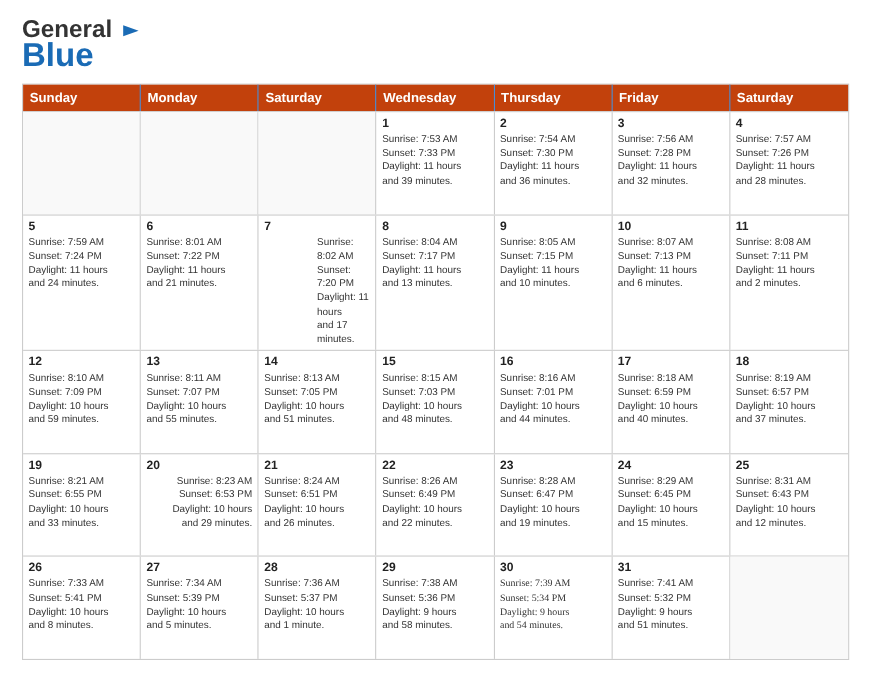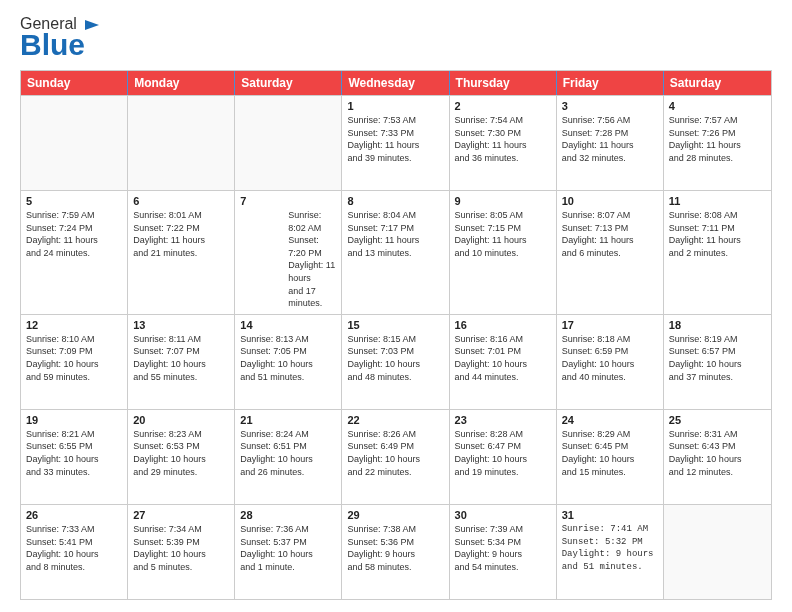--- a/index.html
+++ b/index.html
@@ -22,22 +22,22 @@
       justify-content: space-between;
       align-items: flex-start;
       margin-bottom: 10px;
     }
     .logo {
       display: flex;
       flex-direction: column;
       align-items: flex-start;
     }
     .logo-text {
-      font-size: 16px;
-      font-weight: normal;
+      font-size: 22px;
+      font-weight: bold;
       line-height: 1;
     }
     .title-block {
       text-align: right;
     }
     .month-title {
       font-size: 34px;
       font-weight: bold;
       color: #222;
       line-height: 1.1;
@@ -48,21 +48,21 @@
     }
     .calendar {
       flex: 1;
       display: flex;
       flex-direction: column;
       border: 1px solid #ccc;
     }
     .cal-header-row {
       display: grid;
       grid-template-columns: repeat(7, 1fr);
-      background: #ef4444;
+      background: #c2410c;
     }
     .cal-header-cell {
       color: #fff;
       font-size: 12px;
       font-weight: bold;
       padding: 5px 6px;
       text-align: left;
       border-right: 1px solid #4a8dd5;
     }
     .cal-header-cell:last-child { border-right: none; }
@@ -272,21 +272,21 @@
         <div class="cal-row">
           <div class="cal-cell">
             <div class="day-number">19</div>
             <div class="day-info" style="white-space: pre-line;">Sunrise: 8:21 AM
 Sunset: 6:55 PM
 Daylight: 10 hours
 and 33 minutes.</div>
           </div>
           <div class="cal-cell">
             <div class="day-number">20</div>
-            <div class="day-info" style="white-space: pre-line;">Sunrise: 8:23 AM
+            <div class="day-info" style="white-space: pre-line; text-align: right;">Sunrise: 8:23 AM
 Sunset: 6:53 PM
 Daylight: 10 hours
 and 29 minutes.</div>
           </div>
           <div class="cal-cell">
             <div class="day-number">21</div>
             <div class="day-info" style="white-space: pre-line;">Sunrise: 8:24 AM
 Sunset: 6:51 PM
 Daylight: 10 hours
 and 26 minutes.</div>
@@ -344,28 +344,28 @@
           </div>
           <div class="cal-cell">
             <div class="day-number">29</div>
             <div class="day-info" style="white-space: pre-line;">Sunrise: 7:38 AM
 Sunset: 5:36 PM
 Daylight: 9 hours
 and 58 minutes.</div>
           </div>
           <div class="cal-cell">
             <div class="day-number">30</div>
-            <div class="day-info" style="white-space: pre-line;">Sunrise: 7:39 AM
+            <div class="day-info" style="white-space: pre-line; font-family: Liberation Serif, serif;">Sunrise: 7:39 AM
 Sunset: 5:34 PM
 Daylight: 9 hours
 and 54 minutes.</div>
           </div>
           <div class="cal-cell">
             <div class="day-number">31</div>
-            <div class="day-info" style="white-space: pre-line; font-family: Liberation Mono, monospace;">Sunrise: 7:41 AM
+            <div class="day-info" style="white-space: pre-line;">Sunrise: 7:41 AM
 Sunset: 5:32 PM
 Daylight: 9 hours
 and 51 minutes.</div>
           </div>
           <div class="cal-cell empty"></div>
         </div>
       </div>
   </div>
 </div>
 

